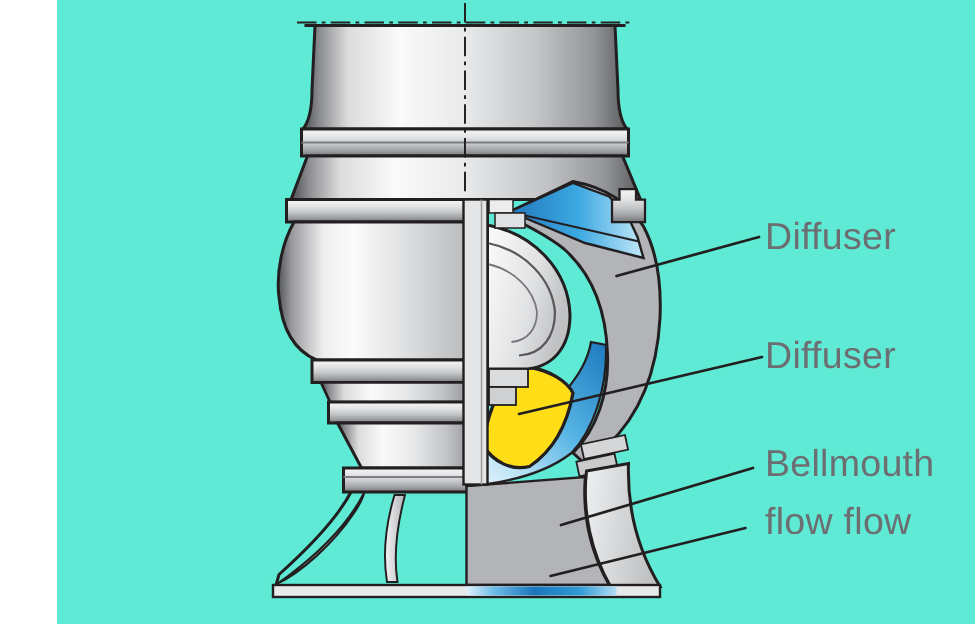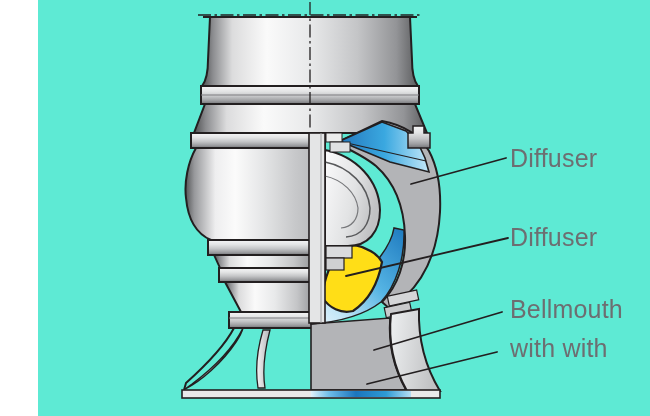--- a/index.html
+++ b/index.html
@@ -158,16 +158,16 @@
     <path d="M308,276 L470,238" stroke="#231f20"></path>
     <path d="M336,350 L464,312" stroke="#231f20"></path>
     <path d="M329,384 L459,352" stroke="#231f20"></path>
   </g>
 </svg>
 
   <div class="label single-diffuser">Diffuser</div>
   <div class="label single-impeller">Diffuser</div>
   <div class="label multiline">
     <div>Bellmouth</div>
-    <div>with with</div>
+    <div>flow flow</div>
   </div>
 
 </div>
 
 </body></html>

